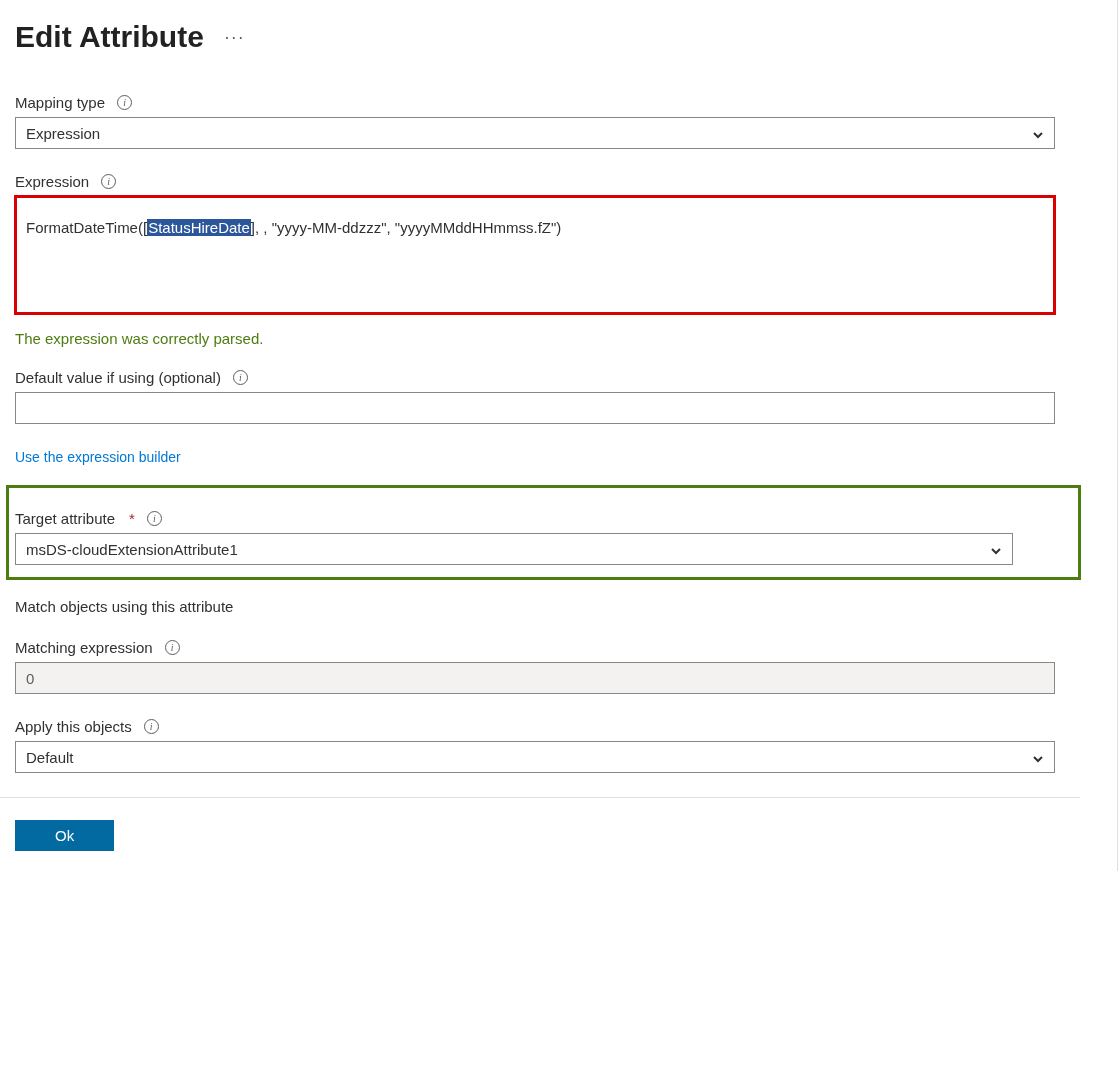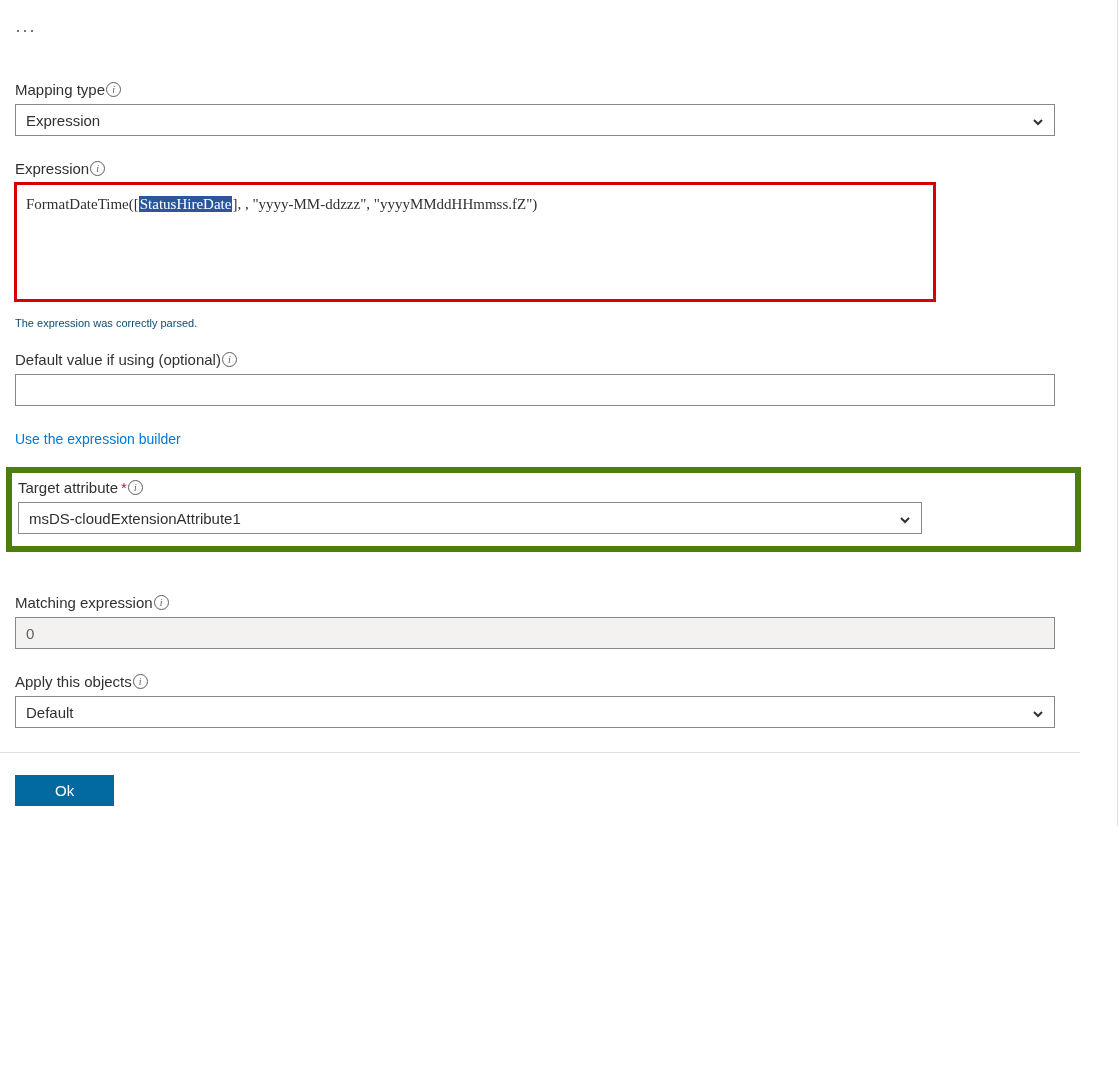--- a/index.html
+++ b/index.html
@@ -8,64 +8,65 @@
       background: #fff;
       color: #323130;
       padding: 20px 15px;
       width: 1118px;
       border-right: 1px solid #e1dfdd;
     }
     .header { display: flex; align-items: center; gap: 20px; margin-bottom: 40px; }
     .page-title { font-size: 30px; font-weight: 600; color: #222; }
     .more-dots { font-size: 18px; color: #605e5c; letter-spacing: 1px; cursor: pointer; }
     .form-group { margin-bottom: 24px; }
-    .label-row { display: flex; align-items: center; gap: 1px; margin-bottom: 6px; font-size: 15px; color: #323130; }
+    .label-row { display: flex; align-items: center; gap: 12px; margin-bottom: 6px; font-size: 15px; color: #323130; }
     .info-icon {
       display: inline-flex; align-items: center; justify-content: center;
       width: 15px; height: 15px; border: 1px solid #605e5c; border-radius: 50%;
       font-size: 10px; color: #605e5c; font-style: italic; font-family: Georgia, serif;
     }
     .required-star { color: #a4262c; margin-left: 2px; }
     .select-box {
       display: flex; align-items: center; justify-content: space-between;
       width: 1040px; height: 32px; border: 1px solid #8a8886; background: #fff;
       padding: 0 10px; font-size: 15px; color: #323130; cursor: pointer;
     }
     .chevron-down { width: 12px; height: 12px; }
     .chevron-down svg { width: 12px; height: 12px; stroke: #323130; stroke-width: 2; fill: none; }
     .textarea-box {
-      width: 920px; min-height: 118px; border: 1px solid #8a8886; background: #fff;
-      padding: 10px 10px; font-size: 15px; font-family: Liberation Serif, serif; color: #323130;
+      width: 1040px; min-height: 118px; border: 1px solid #8a8886; background: #fff;
+      padding: 20px 10px; font-size: 15px; font-family: Liberation Sans, sans-serif; color: #323130;
       resize: none; line-height: 1.4;
     }
     .expression-highlight {
       background: #2b579a; color: #fff; padding: 0 1px;
     }
     .red-outline { outline: 3px solid #d80000; outline-offset: -2px; }
-    .red-box-wrap { border: 6px solid #4d7c0f; padding: 6px 6px 12px 6px; margin-left: -9px; width: 1075px; }
-    .red-box-wrap .select-box { width: 904px; }
-    .status-text { font-size: 11px; color: #0c4a6e; margin-top: -8px; margin-bottom: 22px; }
+    .red-box-wrap { border: 3px solid #4d7c0f; padding: 22px 6px 12px 6px; margin-left: -9px; width: 1075px; }
+    .red-box-wrap .select-box { width: 998px; }
+    .status-text { font-size: 15px; color: #4d7c0f; margin-top: -8px; margin-bottom: 22px; }
     .input-box {
       width: 1040px; height: 32px; border: 1px solid #8a8886; background: #fff;
       padding: 0 10px; font-size: 15px; color: #323130;
     }
     .input-box.disabled { background: #f3f2f1; color: #605e5c; }
     .link-text { color: #0078d4; font-size: 14px; cursor: pointer; margin-bottom: 20px; display: inline-block; }
     .footer-divider { border: none; border-top: 1px solid #e1dfdd; margin-top: 18px; margin-bottom: 22px; width: 1080px; margin-left: -15px; }
     .ok-button {
       background: #0369a1; color: #fff; border: none; padding: 7px 40px;
       font-size: 15px; cursor: pointer;
     }
   </style>
 </head>
 <body>
 
 
 
 <div class="header">
+  <h1 class="page-title">Edit Attribute</h1>
   <span class="more-dots">···</span>
 </div>
 
 
 <div class="form-group">
   <div class="label-row">
     <span>Mapping type</span>
     <span class="info-icon">i</span>
   </div>
   <div class="select-box">
@@ -115,20 +116,23 @@
           <polyline points="2,4 6,8 10,4"></polyline>
         </svg>
     </span>
   </div>
 </div>
 
 <div style="height:18px;"></div>
 
 
 <div class="form-group">
+  <div class="label-row">
+    <span>Match objects using this attribute</span>
+  </div>
 </div>
 
 
 <div class="form-group">
   <div class="label-row">
     <span>Matching expression</span>
     <span class="info-icon">i</span>
   </div>
   <input class="input-box disabled" type="text" disabled="" value="0" style="">
 </div>

